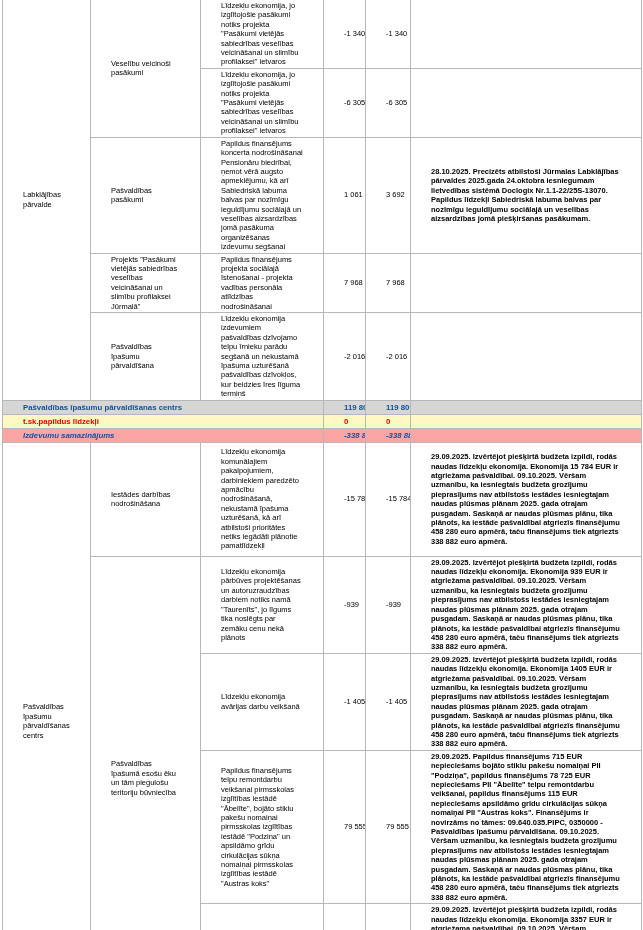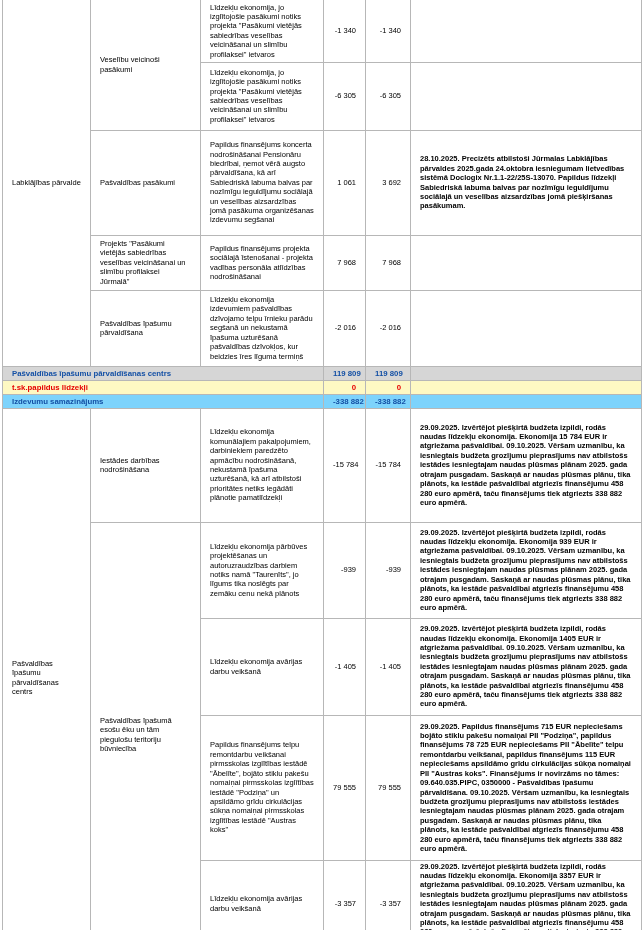--- a/index.html
+++ b/index.html
@@ -13,42 +13,42 @@
   table.budget{
     border-collapse:collapse;
     table-layout:fixed;
     position:absolute;
     left:2px;top:0;
     width:639px;
   }
   table.budget td{
     border:1px solid #b7b7b7;
     vertical-align:middle;
-    padding:1px 9px;
+    padding:1px 20px;
     font-size:7.5px;
     line-height:9.4px;
     color:#000000;
     overflow:hidden;
     word-wrap:break-word;
   }
   tr.first-row td{border-top:none;}
   td.dept, td.prog{padding-left:4px;}
   td.desc{padding-left:3px;}
   td.num{text-align:right;padding-right:3px;white-space:nowrap;}
   td.comment{padding-left:4px;padding-right:4px;font-weight:bold;}
   
   tr.sum td{
     font-weight:bold;
     font-size:7.8px;
     line-height:11px;
     white-space:nowrap;
   }
   tr.sum-1 td{background:#d6d6d6;}
   tr.sum-2 td{background:#fef9c3;}
-  tr.sum-3 td{background:#7dd3fc;}
+  tr.sum-3 td{background:#fca5a5;font-style:italic;}
   tr.sum-blue td{color:#1450a5;}
   tr.sum-red td{color:#e60000;}
   td.sum-label{padding-left:4px;}
   
   tr.last-row td.no-bottom{border-bottom:none;}
 </style>
 </head>
 <body>
 
 <div class="page">
@@ -72,21 +72,21 @@
       <td class="comment"></td>
     </tr>
     <tr style="height:68px;">
       <td class="desc">Līdzekļu ekonomija, jo izglītojošie pasākumi notiks projekta "Pasākumi vietējās sabiedrības veselības veicināšanai un slimību profilaksei" ietvaros</td>
       <td class="num">-6 305</td>
       <td class="num">-6 305</td>
       <td class="comment"></td>
     </tr>
     <tr style="height:105px;">
       <td class="prog">Pašvaldības pasākumi</td>
-      <td class="desc">Papildus finansējums koncerta nodrošināšanai Pensionāru biedrībai, ņemot vērā augsto pārvaldīšana, kā arī Sabiedriskā labuma balvas par nozīmīgu ieguldījumu sociālajā un veselības aizsardzības jomā pasākuma organizēšanas izdevumu segšanai</td>
+      <td class="desc">Papildus finansējums koncerta nodrošināšanai Pensionāru biedrībai, ņemot vērā augsto apmeklējumu, kā arī Sabiedriskā labuma balvas par nozīmīgu ieguldījumu sociālajā un veselības aizsardzības jomā pasākuma organizēšanas izdevumu segšanai</td>
       <td class="num">1 061</td>
       <td class="num">3 692</td>
       <td class="comment">28.10.2025. Precizēts atbilstoši Jūrmalas Labklājības pārvaldes 2025.gada 24.oktobra iesniegumam lietvedības sistēmā Doclogix Nr.1.1-22/25S-13070. Papildus līdzekļi Sabiedriskā labuma balvas par nozīmīgu ieguldījumu sociālajā un veselības aizsardzības jomā piešķiršanas pasākumam.</td>
     </tr>
     <tr style="height:55px;">
       <td class="prog">Projekts "Pasākumi vietējās sabiedrības veselības veicināšanai un slimību profilaksei Jūrmalā"</td>
       <td class="desc">Papildus finansējums projekta sociālajā īstenošanai - projekta vadības personāla atlīdzības nodrošināšanai</td>
       <td class="num">7 968</td>
       <td class="num">7 968</td>
       <td class="comment"></td>

